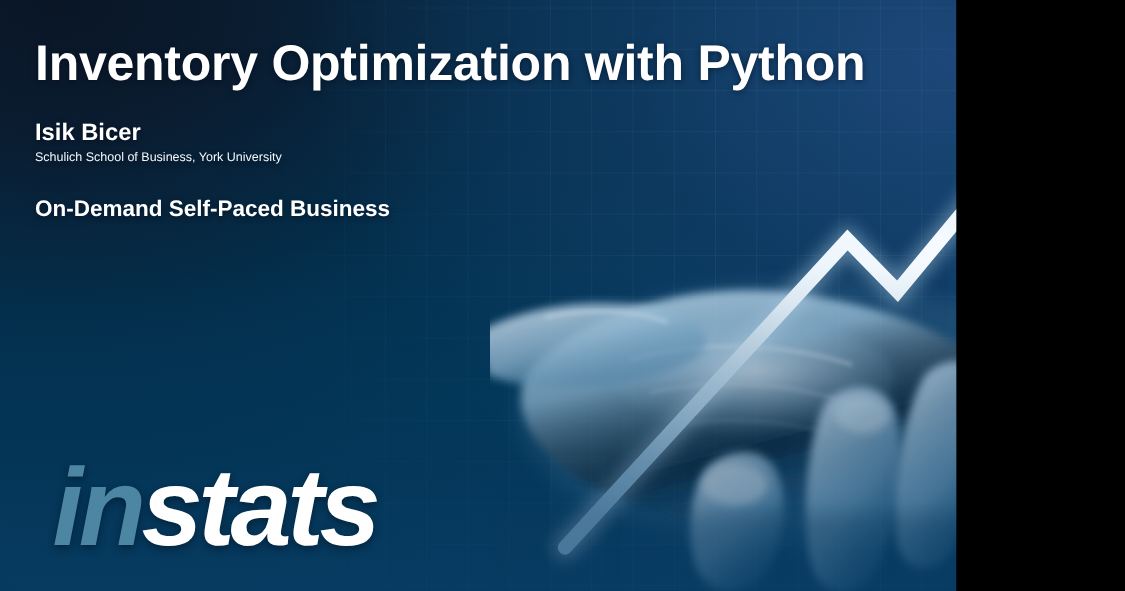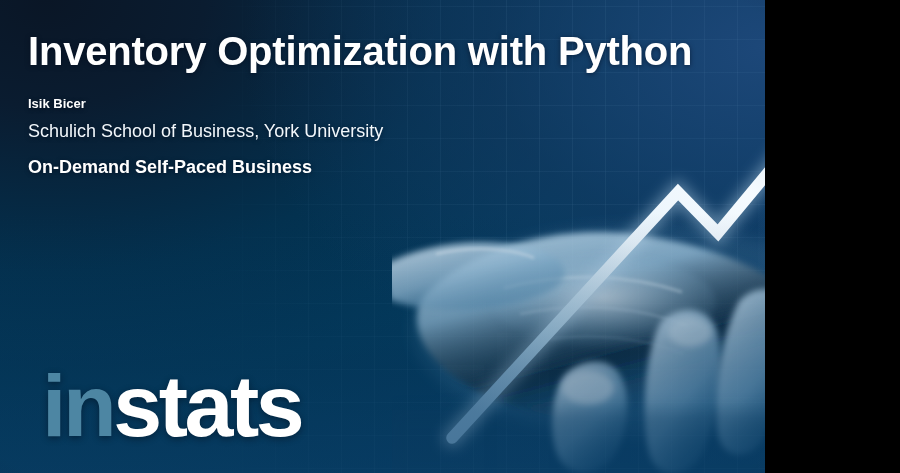--- a/index.html
+++ b/index.html
@@ -88,32 +88,32 @@
     font-weight: bold;
     color: #ffffff;
     letter-spacing: -0.2px;
     white-space: nowrap;
     text-shadow: 0 1px 5px rgba(0,10,25,0.55);
   }
   .author {
     position: absolute;
     left: 28px;
     top: 96px;
-    font-size: 13px;
+    font-size: 19px;
     font-weight: bold;
     color: #ffffff;
     white-space: nowrap;
     text-shadow: 0 1px 4px rgba(0,10,25,0.5);
     text-align: right;
   }
   .affiliation {
     position: absolute;
     left: 28px;
     top: 121px;
-    font-size: 18px;
+    font-size: 10px;
     font-weight: normal;
     color: #f2f7fb;
     white-space: nowrap;
     text-shadow: 0 1px 4px rgba(0,10,25,0.5);
   }
   .mode {
     position: absolute;
     left: 28px;
     top: 157px;
     font-size: 18px;
@@ -127,20 +127,21 @@
   .logo {
     position: absolute;
     left: 42px;
     top: 362px;
     font-size: 88px;
     font-weight: bold;
     letter-spacing: -3.5px;
     line-height: 1;
     white-space: nowrap;
     text-shadow: 0 2px 7px rgba(0,8,20,0.45);
+    font-style: italic;
   }
   .logo-in { color: #4d86a3; }
   .logo-stats { color: #ffffff; }
 </style>
 </head>
 <body>
 
 <div id="slide">
 
   <div class="bg-base"></div>

